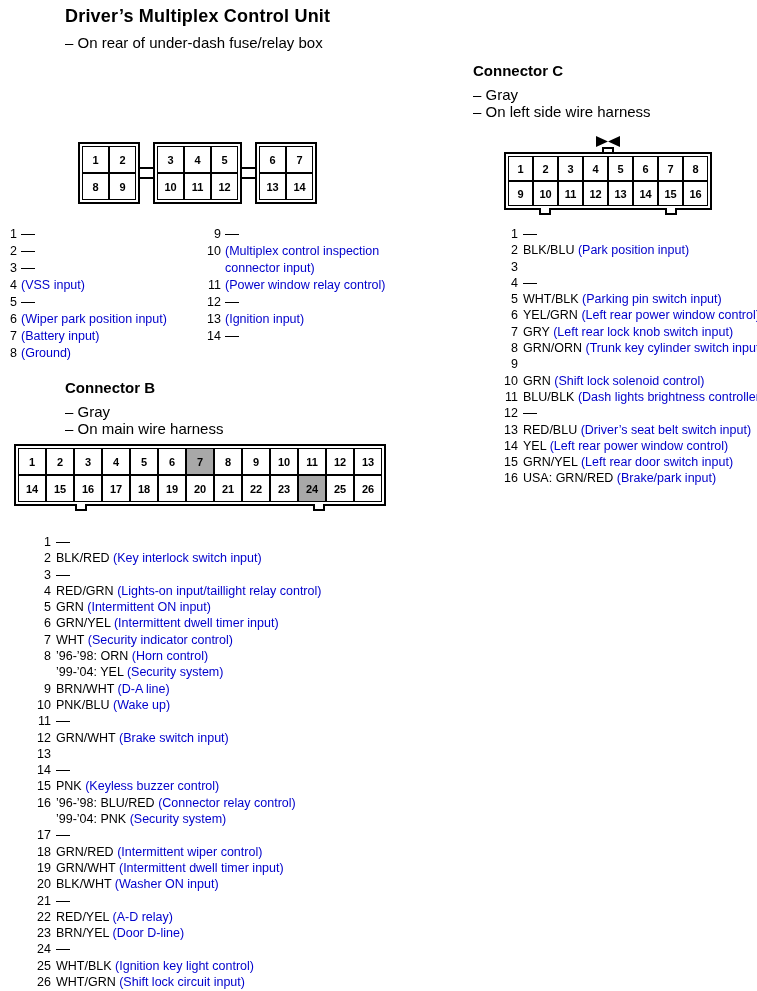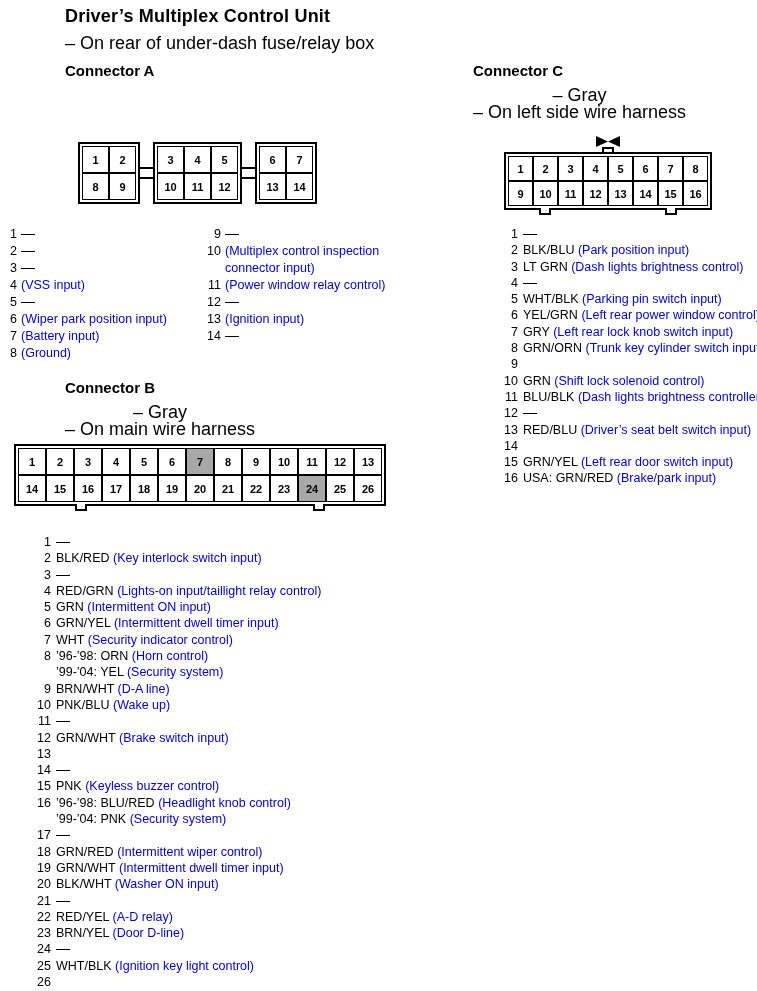--- a/index.html
+++ b/index.html
@@ -5,21 +5,21 @@
   * { margin:0; padding:0; box-sizing:border-box; }
   html,body { background:#ffffff; }
   #page {
     position:relative; width:757px; height:991px; overflow:hidden;
     background:#ffffff; color:#000;
     font-family:"Liberation Sans", sans-serif;
     border-radius:10px;
   }
   h1 { font-size:18px; font-weight:bold; letter-spacing:0.2px; }
   .conn-heading { font-size:15px; font-weight:bold; margin-bottom:8px; }
-  .note { font-size:18px; line-height:16.5px;text-align:center; }
+  .note { font-size:15px; line-height:16.5px; }
   #title { position:absolute; left:65px; top:6px; }
   #subtitle { position:absolute; left:65px; top:35px; }
   #secA { position:absolute; left:65px; top:62px; }
   #secB { position:absolute; left:65px; top:379px; }
   #secC { position:absolute; left:473px; top:62px; }
 
   
   .diagram { position:absolute; }
   #diagA { left:78px; top:142px; display:flex; align-items:center; }
   .bridge { width:13px; height:12px; border-top:2px solid #000; border-bottom:2px solid #000; }
@@ -64,21 +64,20 @@
 </style>
 </head>
 <body>
 
 <div id="page" style="--desc-blue: #0000cc; --shaded: #a8a8a8;">
 
   <h1 id="title">Driver’s Multiplex Control Unit</h1>
   <div id="subtitle" class="note">– On rear of under-dash fuse/relay box</div>
 
   <section id="secA">
-    <h2 class="conn-heading">Connector A</h2>
   </section>
 
   <div id="diagA" class="diagram">
     <div class="shell" id="diagA-g1">
         <div class="cell">1</div>
         <div class="cell">2</div>
         <div class="cell">8</div>
         <div class="cell">9</div>
       </div>
     <div class="bridge"></div>
@@ -258,21 +257,21 @@
       <div class="pin-line">
         <span class="pnum">14</span>
         <span class="pbody"><span class="nc-line"></span></span>
       </div>
       <div class="pin-line">
         <span class="pnum">15</span>
         <span class="pbody"><span class="wire">PNK</span> <span class="desc">(Keyless buzzer control)</span></span>
       </div>
       <div class="pin-line">
         <span class="pnum">16</span>
-        <span class="pbody"><span class="wire">’96-’98: BLU/RED</span> <span class="desc">(Headlight knob control)</span></span>
+        <span class="pbody"><span class="wire">’96-’98: BLU/RED</span> <span class="desc">(Connector relay control)</span></span>
       </div>
       <div class="pin-line">
         <span class="pnum">&nbsp;</span>
         <span class="pbody"><span class="wire">’99-’04: PNK</span> <span class="desc">(Security system)</span></span>
       </div>
       <div class="pin-line">
         <span class="pnum">17</span>
         <span class="pbody"><span class="nc-line"></span></span>
       </div>
       <div class="pin-line">
@@ -302,20 +301,21 @@
       <div class="pin-line">
         <span class="pnum">24</span>
         <span class="pbody"><span class="nc-line"></span></span>
       </div>
       <div class="pin-line">
         <span class="pnum">25</span>
         <span class="pbody"><span class="wire">WHT/BLK</span> <span class="desc">(Ignition key light control)</span></span>
       </div>
       <div class="pin-line">
         <span class="pnum">26</span>
+        <span class="pbody"><span class="wire">WHT/GRN</span> <span class="desc">(Shift lock circuit input)</span></span>
       </div>
     </div>
 
   <section id="secC">
     <h2 class="conn-heading">Connector C</h2>
     <div class="note">– Gray</div>
     <div class="note">– On left side wire harness</div>
   </section>
 
   <div id="diagC" class="diagram">
@@ -352,21 +352,20 @@
       <div class="pin-line">
         <span class="pnum">1</span>
         <span class="pbody"><span class="nc-line"></span></span>
       </div>
       <div class="pin-line">
         <span class="pnum">2</span>
         <span class="pbody"><span class="wire">BLK/BLU</span> <span class="desc">(Park position input)</span></span>
       </div>
       <div class="pin-line">
         <span class="pnum">3</span>
-        <span class="pbody"><span class="wire">LT GRN</span> <span class="desc">(Dash lights brightness control)</span></span>
       </div>
       <div class="pin-line">
         <span class="pnum">4</span>
         <span class="pbody"><span class="nc-line"></span></span>
       </div>
       <div class="pin-line">
         <span class="pnum">5</span>
         <span class="pbody"><span class="wire">WHT/BLK</span> <span class="desc">(Parking pin switch input)</span></span>
       </div>
       <div class="pin-line">
@@ -395,20 +394,21 @@
       <div class="pin-line">
         <span class="pnum">12</span>
         <span class="pbody"><span class="nc-line"></span></span>
       </div>
       <div class="pin-line">
         <span class="pnum">13</span>
         <span class="pbody"><span class="wire">RED/BLU</span> <span class="desc">(Driver’s seat belt switch input)</span></span>
       </div>
       <div class="pin-line">
         <span class="pnum">14</span>
+        <span class="pbody"><span class="wire">YEL</span> <span class="desc">(Left rear power window control)</span></span>
       </div>
       <div class="pin-line">
         <span class="pnum">15</span>
         <span class="pbody"><span class="wire">GRN/YEL</span> <span class="desc">(Left rear door switch input)</span></span>
       </div>
       <div class="pin-line">
         <span class="pnum">16</span>
         <span class="pbody"><span class="wire">USA: GRN/RED</span> <span class="desc">(Brake/park input)</span></span>
       </div>
       <div class="pin-line">

